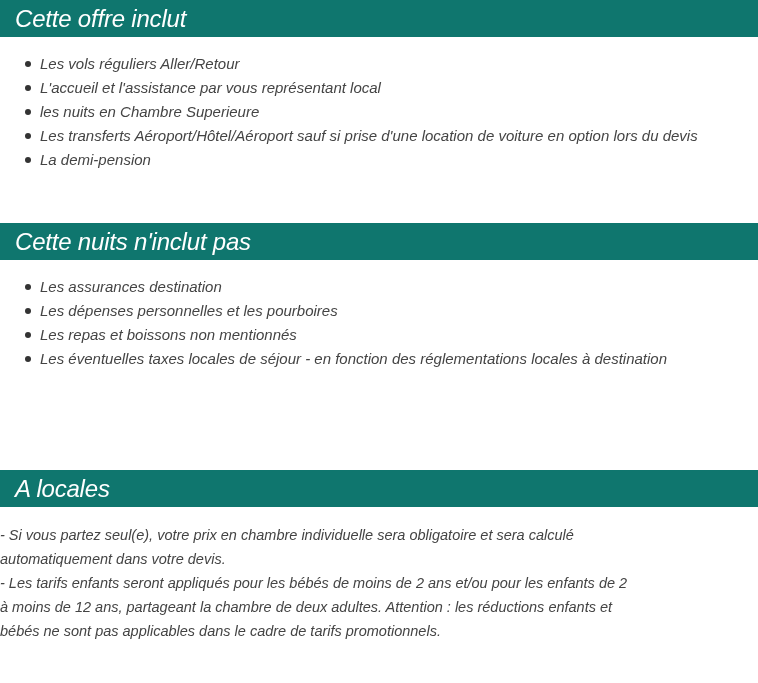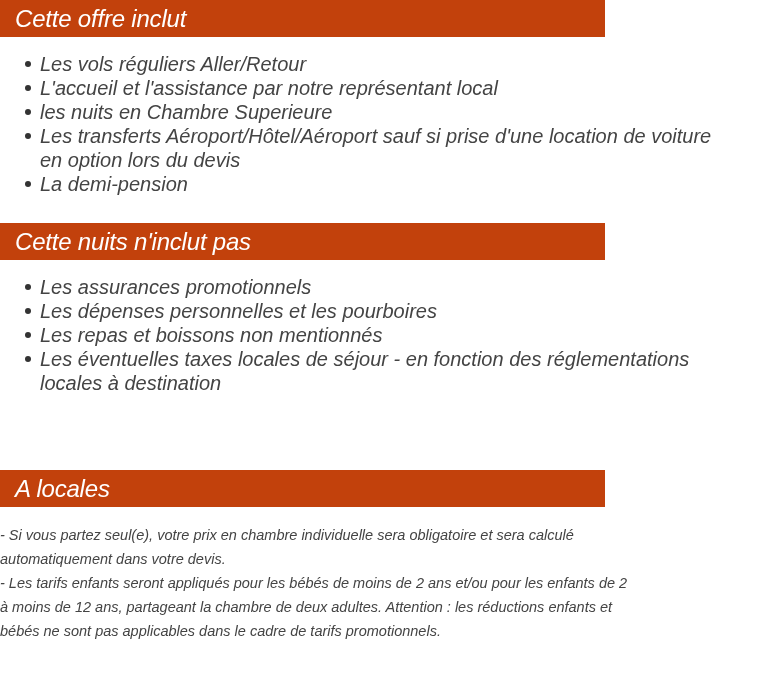--- a/index.html
+++ b/index.html
@@ -11,23 +11,23 @@
       width: 758px;
       height: 683px;
       overflow: hidden;
       font-family: "Liberation Sans", "DejaVu Sans", sans-serif;
       color: #444444;
       position: relative;
     }
     .section-header {
       position: absolute;
       left: 0;
-      width: 605px;
+      width: 758px;
       height: 37px;
-      background: #c2410c;
+      background: #0f766e;
       color: #ffffff;
       box-sizing: border-box;
       padding-left: 15px;
     }
     .section-header h2 {
       margin: 0;
       font-size: 24px;
       line-height: 37px;
       font-style: italic;
       font-weight: normal;
@@ -38,21 +38,21 @@
       left: 0;
       width: 758px;
       margin: 0;
       padding: 0;
       list-style: none;
     }
     .bullet-list li {
       position: relative;
       padding-left: 40px;
       padding-right: 40px;
-      font-size: 20px;
+      font-size: 15px;
       line-height: 24px;
       font-style: italic;
       color: #444444;
     }
     .bullet-list li .dot {
       position: absolute;
       left: 25px;
       top: 9px;
       width: 6px;
       height: 6px;
@@ -73,31 +73,31 @@
     }
   </style>
 </head>
 <body>
 
 <div class="section-header" style="top:0;">
   <h2>Cette offre inclut</h2>
 </div>
 <ul class="bullet-list" style="top:52px;">
   <li><span class="dot"></span><span>Les vols réguliers Aller/Retour</span></li>
-  <li><span class="dot"></span><span>L'accueil et l'assistance par notre représentant local</span></li>
+  <li><span class="dot"></span><span>L'accueil et l'assistance par vous représentant local</span></li>
   <li><span class="dot"></span><span>les nuits en Chambre Superieure</span></li>
   <li><span class="dot"></span><span>Les transferts Aéroport/Hôtel/Aéroport sauf si prise d'une location de voiture en option lors du devis</span></li>
   <li><span class="dot"></span><span>La demi-pension</span></li>
 </ul>
 
 <div class="section-header" style="top:223px;">
   <h2>Cette nuits n'inclut pas</h2>
 </div>
 <ul class="bullet-list" style="top:275px;">
-  <li><span class="dot"></span><span>Les assurances promotionnels</span></li>
+  <li><span class="dot"></span><span>Les assurances destination</span></li>
   <li><span class="dot"></span><span>Les dépenses personnelles et les pourboires</span></li>
   <li><span class="dot"></span><span>Les repas et boissons non mentionnés</span></li>
   <li><span class="dot"></span><span>Les éventuelles taxes locales de séjour - en fonction des réglementations locales à destination</span></li>
 </ul>
 
 <div class="section-header" style="top:470px;">
   <h2>A locales</h2>
 </div>
 <div class="info-block" style="top:523px;">
   <p>- Si vous partez seul(e), votre prix en chambre individuelle sera obligatoire et sera calculé automatiquement dans votre devis.</p>

